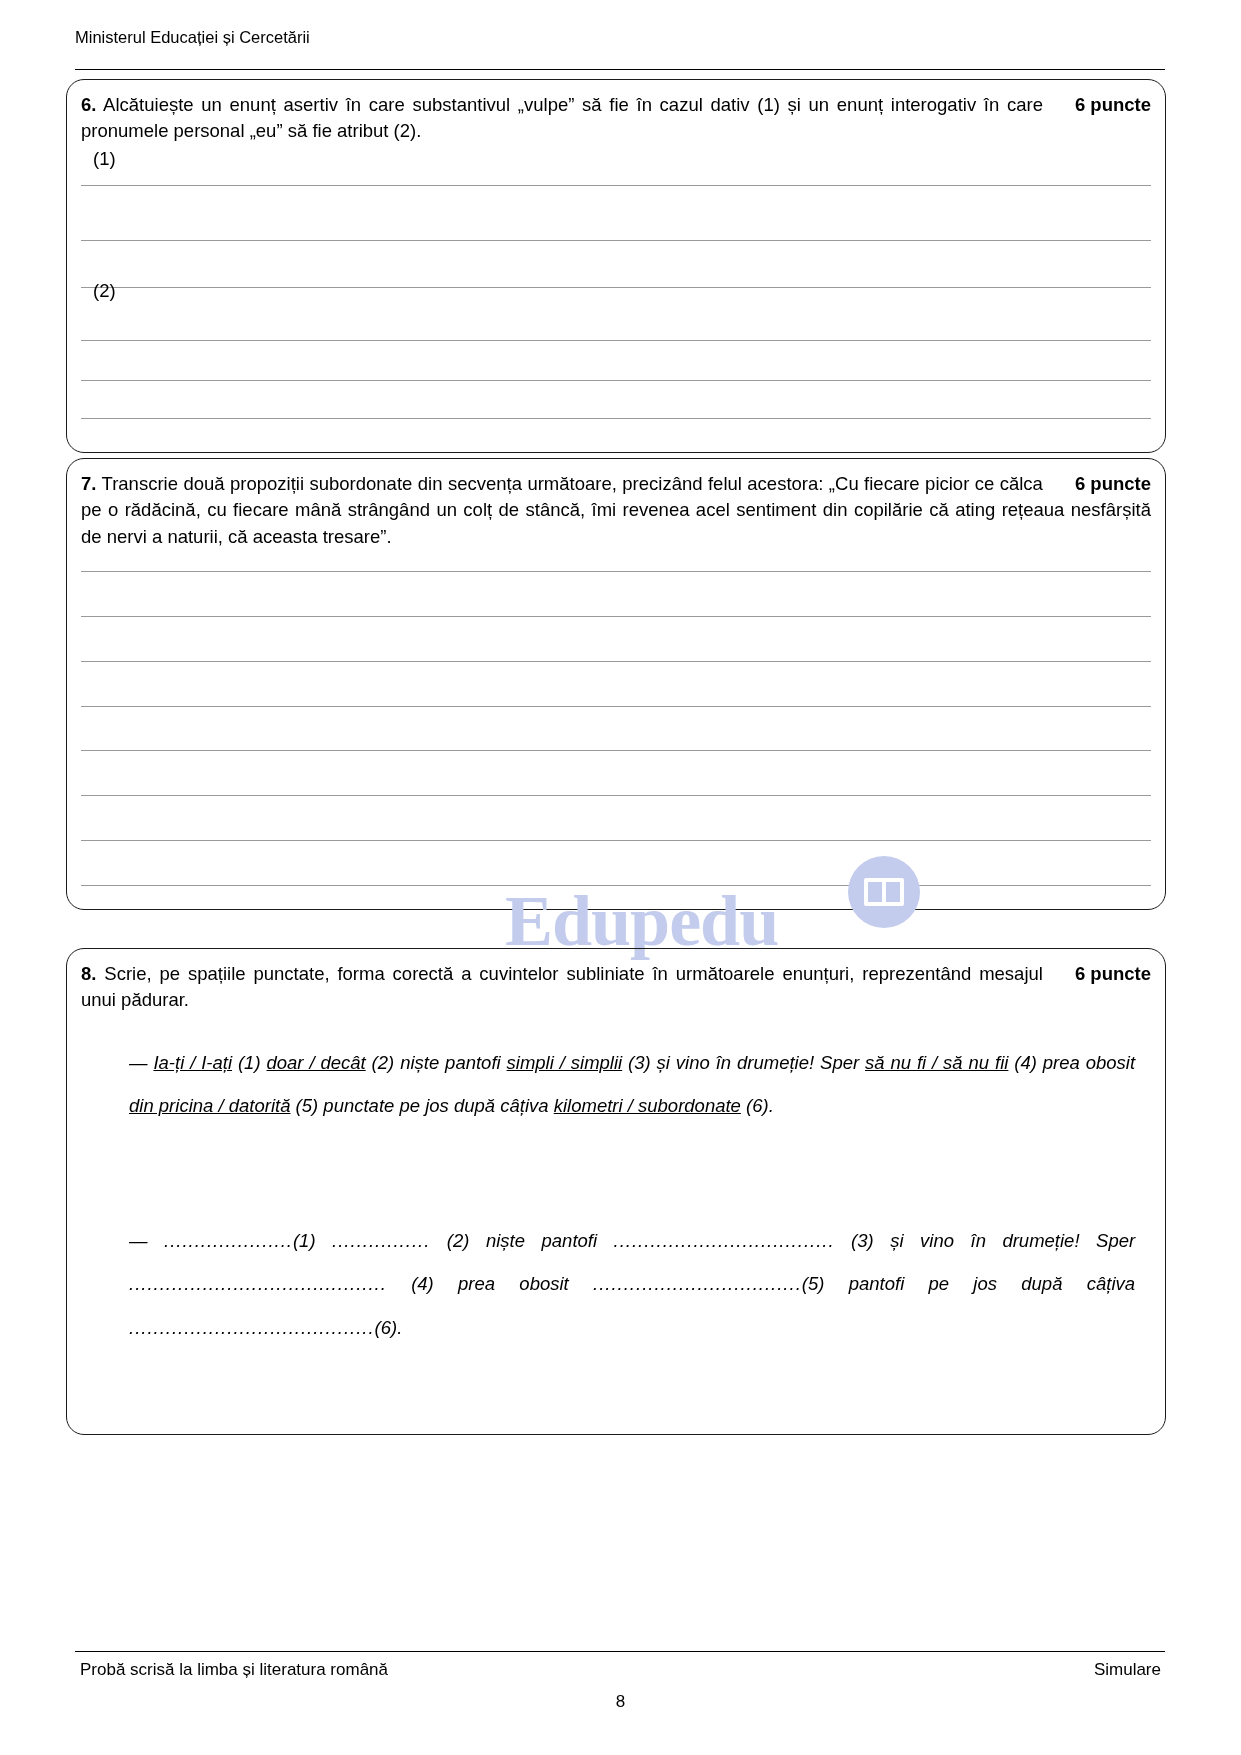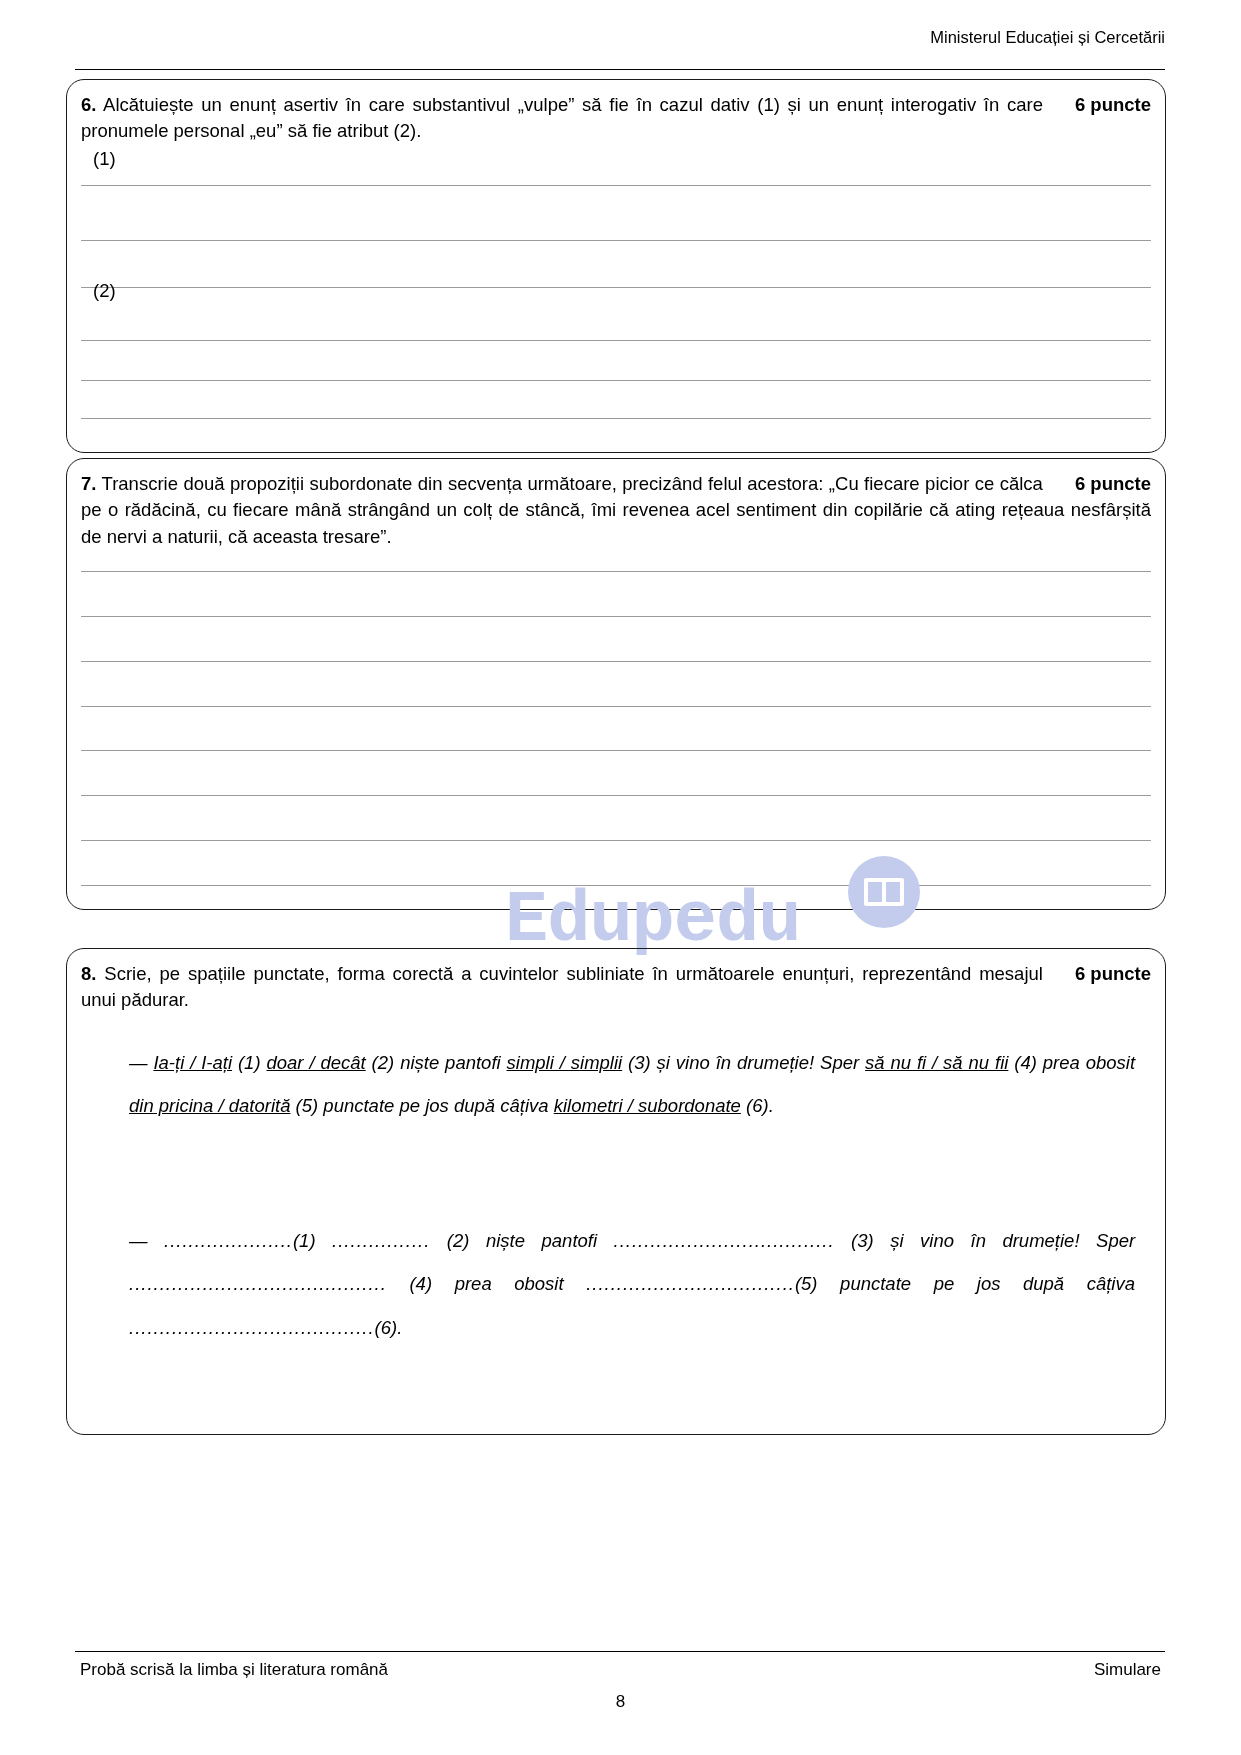--- a/index.html
+++ b/index.html
@@ -22,21 +22,21 @@
     box-sizing: border-box;
     padding: 0;
   }
 
   
   .header {
     position: absolute;
     top: 26px;
     left: 75px;
     width: 1090px;
-    text-align: right;
+    text-align: left;
     font-size: 16.5px;
     line-height: 1.35;
   }
   .header-rule {
     position: absolute;
     top: 69px;
     left: 75px;
     width: 1090px;
     height: 1px;
     background: #000;
@@ -98,21 +98,21 @@
 
   
   .watermark {
     position: absolute;
     left: 505px;
     top: 880px;
     font-size: 72px;
     font-weight: bold;
     color: #c3ccec;
     letter-spacing: -1px;
-    font-family: Liberation Mono, monospace;
+    font-family: Liberation Serif, serif;
     pointer-events: none;
   }
   .wm-badge {
     position: absolute;
     left: 848px;
     top: 856px;
     width: 72px;
     height: 72px;
     border-radius: 50%;
     background: #c3ccec;
@@ -248,21 +248,21 @@
       <span>(2)</span>
       <span>niște pantofi</span>
       <span class="dots">....................................</span>
       <span>(3)</span>
       <span>și  vino  în  drumeție!</span>
       <span>Sper</span>
       <span class="dots">..........................................</span>
       <span>(4)</span>
       <span>prea obosit</span>
       <span class="dots">..................................</span><span>(5)</span>
-      <span>punctate pe jos</span>
+      <span>pantofi pe jos</span>
       <span>după câțiva</span>
       <span class="dots">........................................</span><span>(6).</span>
     </div>
   </div>
 
   <div class="footer-rule"></div>
   <div class="footer-left">Probă scrisă la limba și literatura română</div>
   <div class="footer-right">Simulare</div>
   <div class="footer-page">8</div>
 

